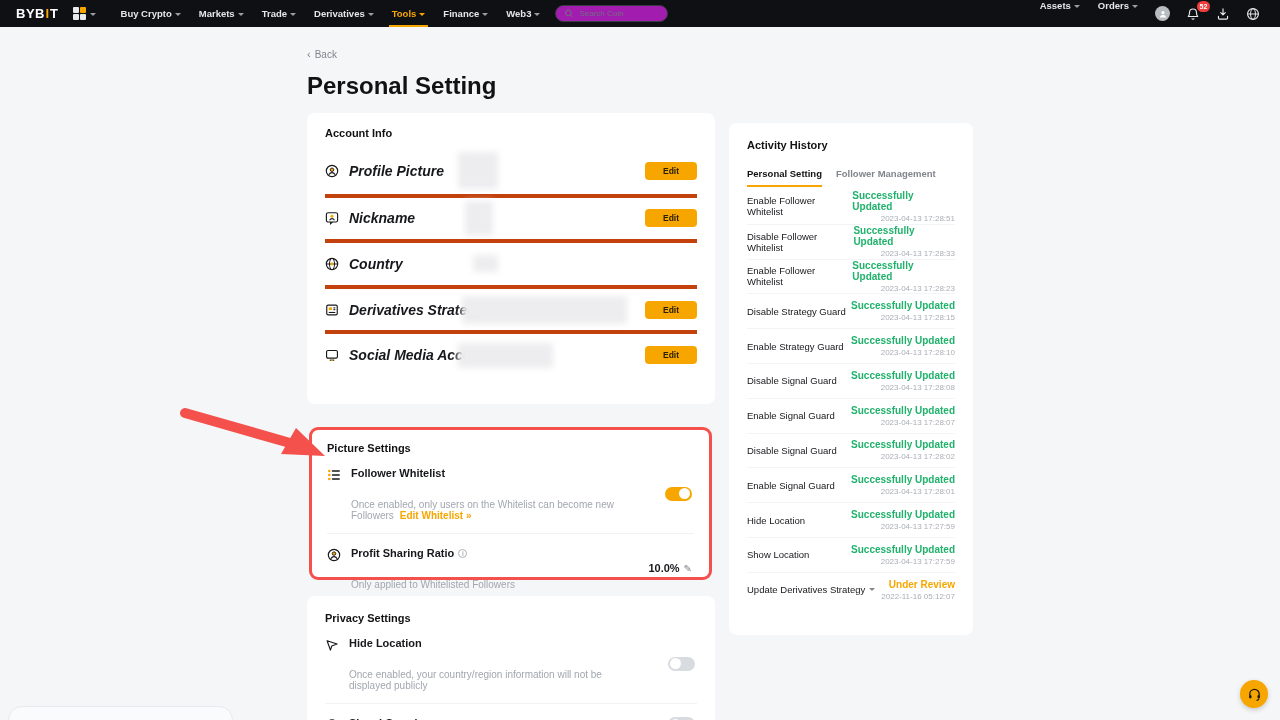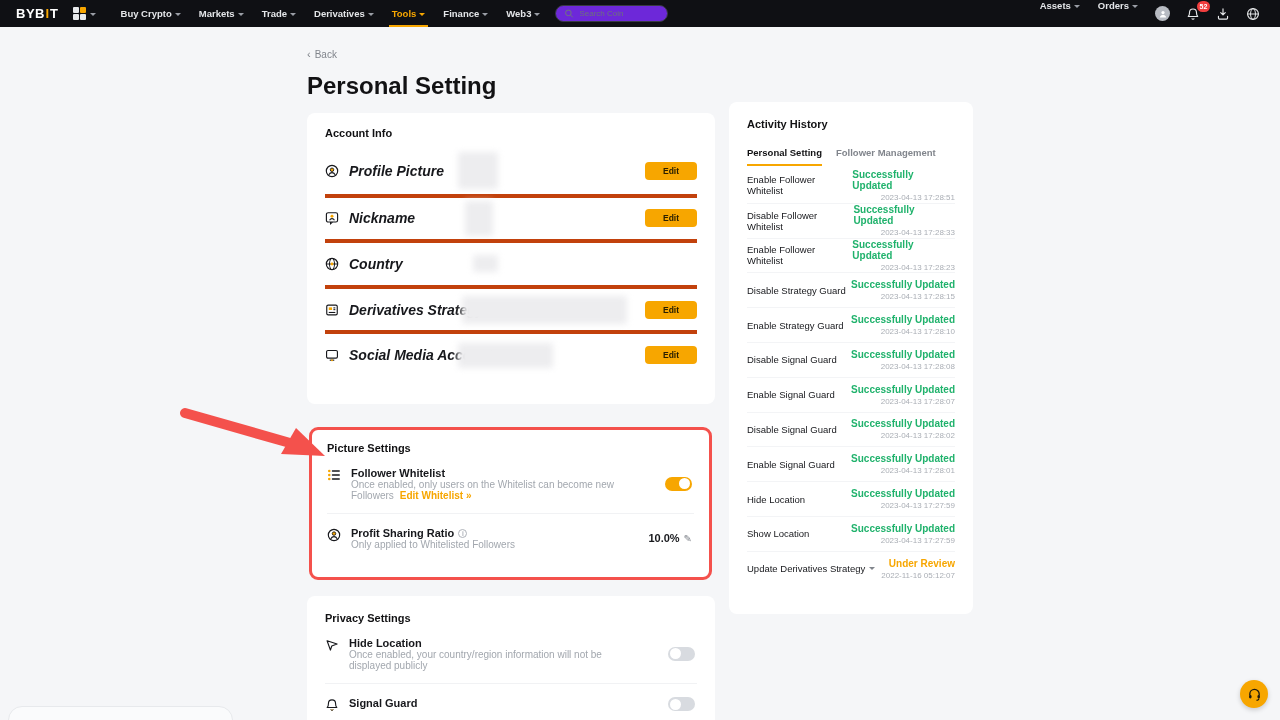--- a/index.html
+++ b/index.html
@@ -14,21 +14,21 @@
   .logo .logo-accent { color:#f7a600; margin:0 .5px; }
   .grid-wrap { display:flex; align-items:center; margin-right:16px; gap:4px; }
   .grid-icon { width:13px; height:13px; display:grid; grid-template-columns:6px 6px; grid-template-rows:6px 6px; gap:1px; }
   .grid-icon i { background:#e8eaec; border-radius:1px; }
   .grid-icon i.accent { background:#f7a600; }
   .nav-item { position:relative; display:flex; align-items:center; gap:3px; padding:0 9px; font-size:9.5px; font-weight:600; color:#e4e6e9; cursor:pointer; }
   .nav-item.active { color:#f7a600; }
   .nav-item.active::after { content:""; position:absolute; left:6px; right:6px; bottom:0; height:2px; background:#f7a600; }
   .caret { width:0; height:0; border-left:3px solid transparent; border-right:3px solid transparent; border-top:3.5px solid #9a9ea6; margin-top:1px; }
   .nav-item.active .caret { border-top-color:#f7a600; }
-  .search-pill { display:flex; align-items:center; gap:5px; align-self:center; width:113px; height:17px; margin-left:6px; background:#6d28d9; border:1px solid #383b42; border-radius:9px; padding:0 8px; }
+  .search-pill { display:flex; align-items:center; gap:5px; align-self:center; width:113px; height:17px; margin-left:6px; background:#a21caf; border:1px solid #383b42; border-radius:9px; padding:0 8px; }
   .search-pill input { flex:1; background:transparent; border:none; outline:none; color:#c9ccd1; font-size:8px; font-family:"Liberation Sans",sans-serif; width:80px; }
   .search-pill input::placeholder { color:#6d727b; }
   .nav-icon-btn { display:flex; align-items:center; padding:0 8px; position:relative; cursor:pointer; }
   .avatar-circle { width:15px; height:15px; border-radius:50%; background:#b7bbc2; display:flex; align-items:center; justify-content:center; }
   .badge { position:absolute; top:1px; right:-2px; min-width:13px; height:11px; background:#f03e3e; border-radius:6px; color:#fff; font-size:7px; font-weight:700; display:flex; align-items:center; justify-content:center; padding:0 2px; }
 
   
   .back-link { position:absolute; left:307px; top:49px; display:flex; align-items:center; gap:4px; font-size:10px; color:#81858c; cursor:pointer; }
   .back-chev { font-size:11px; line-height:1; }
   .page-title { position:absolute; left:307px; top:72px; font-size:24px; font-weight:700; color:#121214; }
@@ -45,37 +45,37 @@
   .row-label { font-size:14px; font-weight:600; color:#17181c;font-style:italic; }
   .blur-block { position:absolute; left:133px; background:#ededef; border-radius:2px; filter:blur(3px); }
   .edit-btn { position:absolute; right:0; width:52px; height:18px; background:#f7a600; border:none; border-radius:4px; font-size:8.5px; font-weight:700; color:#2b2000; cursor:pointer; font-family:"Liberation Sans",sans-serif; }
 
   
   .card-follower { left:309px; top:427px; width:403px; height:153px; border:3px solid #f4514c; border-radius:9px; padding:12px 15px 0; }
   .card-privacy { left:307px; top:596px; width:408px; height:150px; padding:16px 18px 0; }
   .setting-row { position:relative; display:flex; align-items:flex-start; padding:13px 0 12px; }
   .setting-row + .setting-row { border-top:1px solid #f1f2f4; }
   .setting-row .row-icon { margin-top:1px; }
-  .setting-texts { display:flex; flex-direction:column; gap:0; padding-right:60px; }
+  .setting-texts { display:flex; flex-direction:column; gap:20px; padding-right:60px; }
   .setting-label-line { display:flex; align-items:center; gap:4px; font-size:11px; font-weight:600; color:#17181c; }
   .info-circle { width:9px; height:9px; border:1px solid #aeb2b9; border-radius:50%; color:#aeb2b9; font-size:6.5px; display:flex; align-items:center; justify-content:center; font-weight:700; }
   .setting-desc { font-size:10px; color:#a2a7ae; }
   .setting-desc .inline-link { color:#f7a600; font-weight:600; margin-left:6px; cursor:pointer; }
   .row-right { position:absolute; right:2px; top:50%; transform:translateY(-50%); display:flex; align-items:flex-end; gap:4px; }
   .toggle { width:27px; height:14px; border-radius:7px; position:relative; cursor:pointer; display:inline-block; }
   .toggle.on { background:#f7a600; }
   .toggle.off { background:#d8dbe0; }
   .toggle .knob { position:absolute; top:1.5px; width:11px; height:11px; background:#fff; border-radius:50%; }
   .toggle.on .knob { right:2px; }
   .toggle.off .knob { left:2px; }
   .ratio-value { font-size:11px; font-weight:700; color:#17181c; }
   .pencil { font-size:10px; color:#81858c; cursor:pointer; }
 
   
-  .card-activity { left:729px; top:102px; width:244px; height:512px; padding:16px 18px 0; }
+  .card-activity { left:729px; top:123px; width:244px; height:512px; padding:16px 18px 0; }
   .tabs { display:flex; gap:14px; margin-top:17px; }
   .tab { font-size:9.5px; padding-bottom:6px; cursor:pointer; color:#81858c; font-weight:600; }
   .tab.active { color:#121214; font-weight:700; border-bottom:2.5px solid #f7a600; }
   .act-rows { margin-top:2px; }
   .act-row { display:flex; justify-content:space-between; align-items:center; height:34.8px; }
   .act-row + .act-row { border-top:1px solid #f3f4f6; }
   .act-action { font-size:9.5px; color:#17181c; display:flex; align-items:center; gap:4px; }
   .act-caret { width:0; height:0; border-left:3px solid transparent; border-right:3px solid transparent; border-top:3.5px solid #81858c; }
   .act-right { display:flex; flex-direction:column; align-items:flex-end; gap:2px; }
   .act-status { font-size:10px; font-weight:600; }

